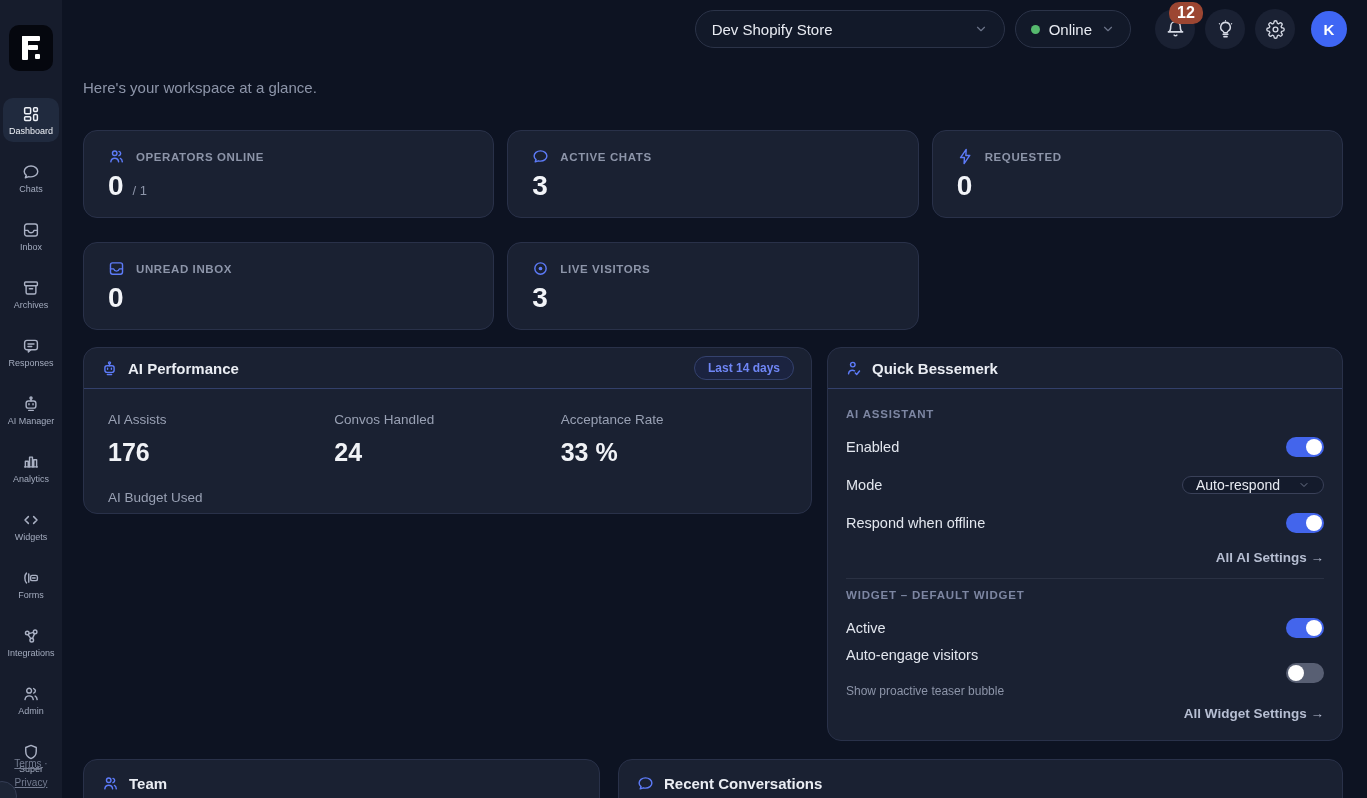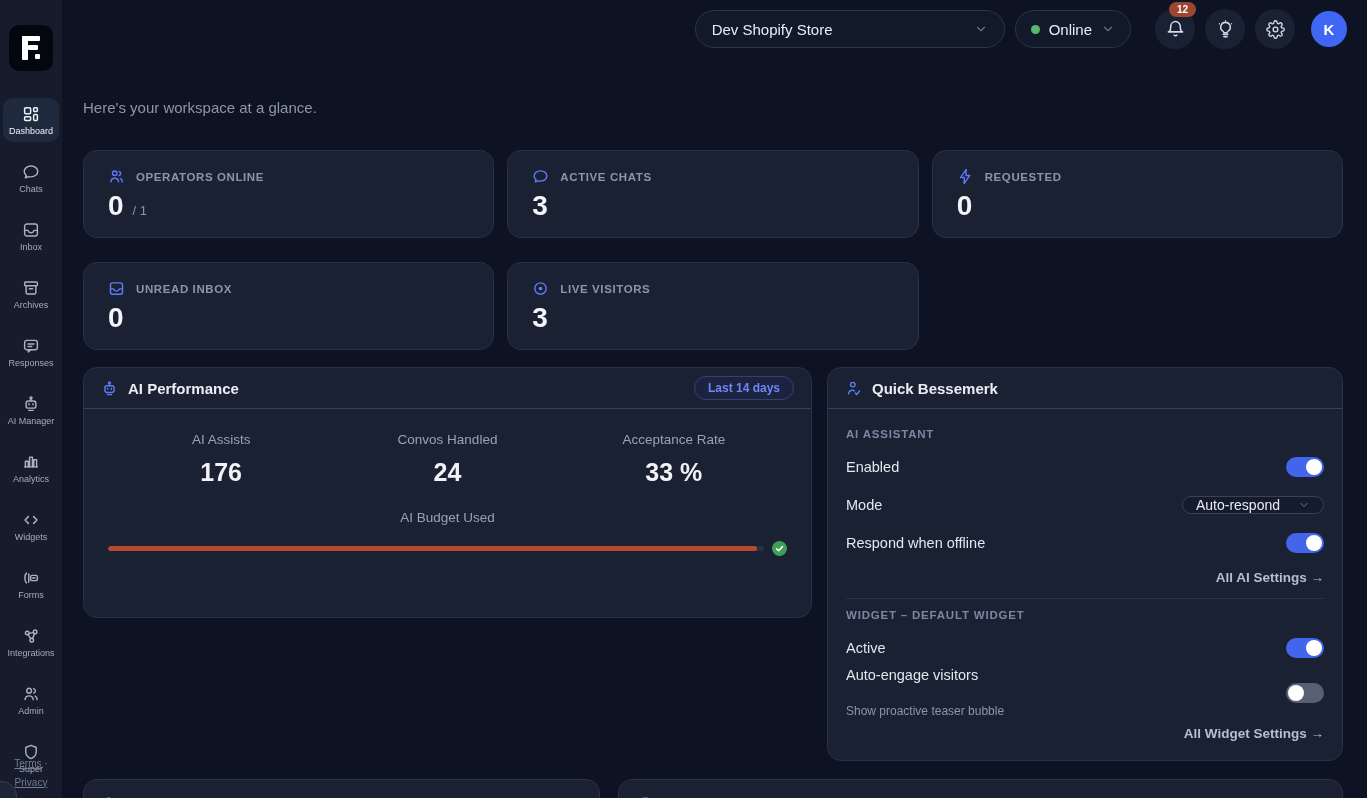--- a/index.html
+++ b/index.html
@@ -58,32 +58,32 @@
   }
   .green-dot { width:9px; height:9px; border-radius:50%; background:#56b96e; }
   .chev { color:#6b7388; font-size:11px; }
   .icon-btn {
     width:40px; height:40px; border-radius:50%; background:#1a2133;
     display:flex; align-items:center; justify-content:center; color:#d7dbe6;
     cursor:pointer; position:relative;
   }
   .notif-badge {
     position:absolute; top:-7px; left:14px; background:#9c4632; color:#fff;
-    font-size:10px; font-weight:bold; border-radius:10px; padding:2px 8px;
+    font-size:16px; font-weight:bold; border-radius:10px; padding:2px 8px;
   }
   .avatar {
     width:36px; height:36px; border-radius:50%; background:#3f66f4; color:#fff;
     font-weight:bold; font-size:15px; display:flex; align-items:center;
     justify-content:center; cursor:pointer; margin-left:6px;
   }
 
   
   .content { padding:20px 24px 0 21px; }
   h1.greeting { font-size:29px; font-weight:800; color:#eef0f5; letter-spacing:.2px; }
-  .subtitle { font-size:15px; color:#8d95a9; margin-top:21px; }
+  .subtitle { font-size:15px; color:#8d95a9; margin-top:1px; }
 
   .stats-grid {
     margin-top:26px; display:grid; grid-template-columns:repeat(3,1fr);
     column-gap:13px; row-gap:16px;
   }
   .stat-card {
     background:#1a2132; border:1px solid #293149; border-radius:14px;
     height:88px; padding:17px 24px;margin-top:8px;
   }
   .stat-head { display:flex; align-items:center; gap:11px; color:#5d7bf8; }
@@ -104,21 +104,21 @@
   .panel-header {
     height:41px; padding:0 17px; display:flex; align-items:center;
     justify-content:space-between; border-bottom:1px solid #33406b;
   }
   .panel-title-group { display:flex; align-items:center; gap:10px; color:#5d7bf8; }
   .panel-title { font-size:15px; font-weight:bold; color:#eaedf3; }
   .period-badge {
     border:1px solid #35426e; background:#1b2340; color:#6f86f5;
     font-size:12px; font-weight:bold; border-radius:12px; padding:4px 13px; cursor:pointer;
   }
-  .ai-panel { height:251px;text-align:center; }
+  .ai-panel { height:167px; }
   .ai-body { padding:23px 24px 0; }
   .metrics { display:grid; grid-template-columns:1fr 1fr 1fr; }
   .metric-label { font-size:13.5px; color:#99a1b4; }
   .metric-value { font-size:25px; font-weight:800; color:#f0f2f6; margin-top:11px; }
   .budget-label { margin-top:23px; font-size:13.5px; color:#99a1b4; }
   .budget-row { margin-top:16px; display:flex; align-items:center; gap:8px; }
   .budget-track { flex:1; height:5px; border-radius:3px; background:#2a3144; overflow:hidden; }
   .budget-fill { height:100%; border-radius:3px; background:#b54a2d; }
   .check-circle {
     width:15px; height:15px; border-radius:50%; background:#3f9e57; color:#fff;

